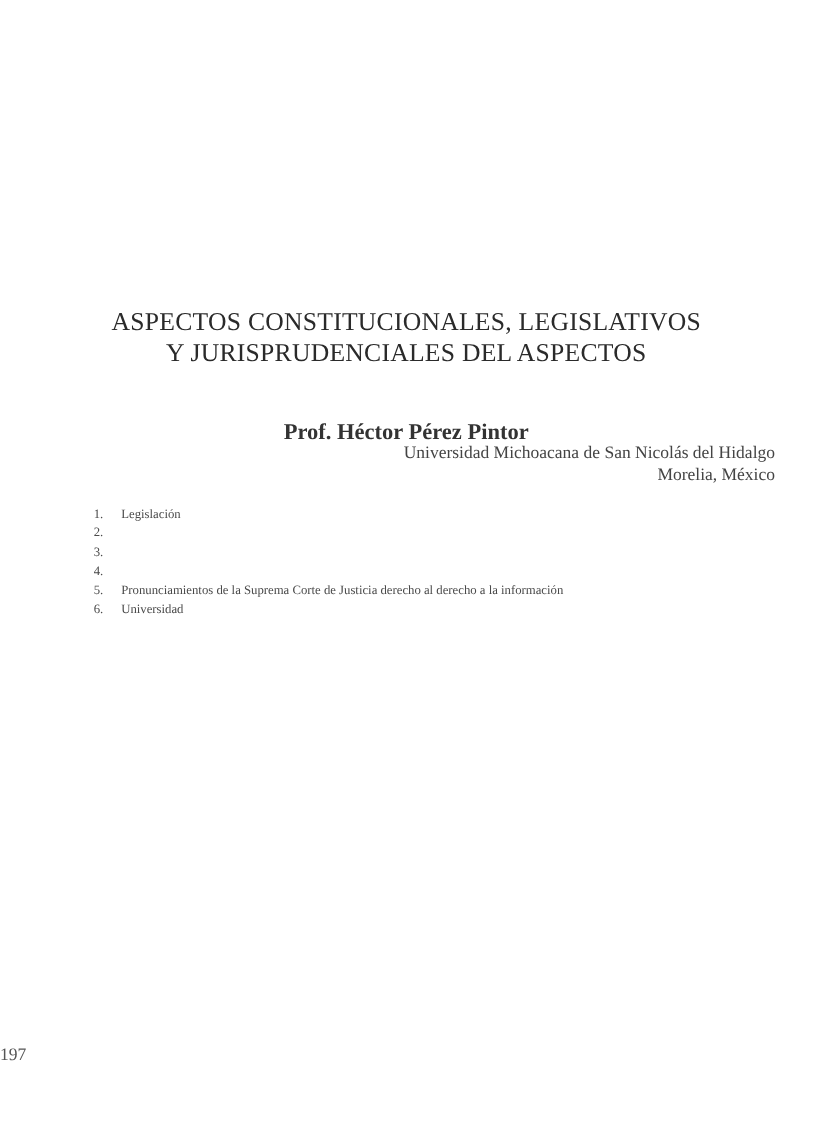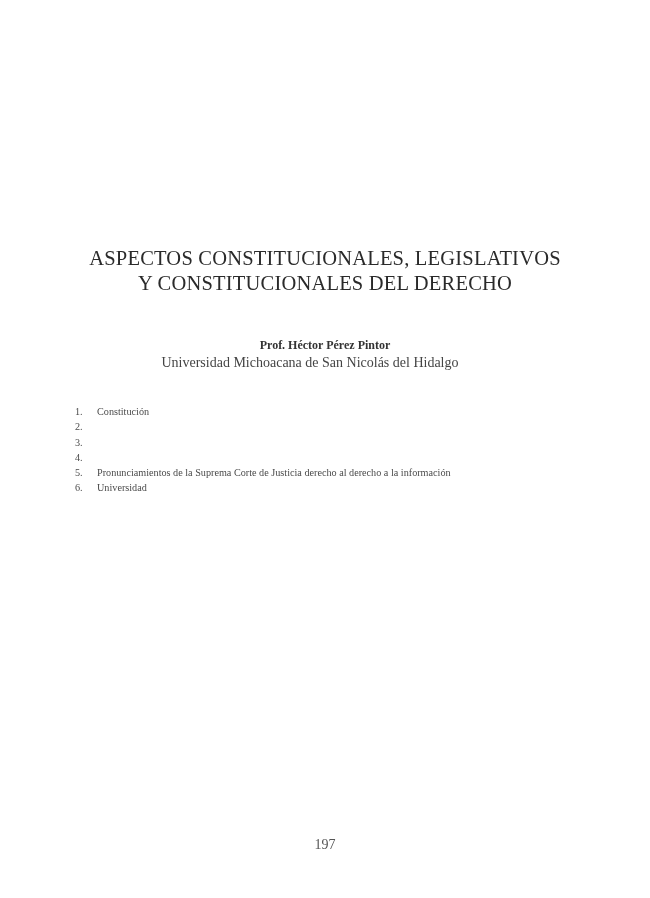--- a/index.html
+++ b/index.html
@@ -1,44 +1,45 @@
 <!DOCTYPE html>
 <html><head>
 <meta charset="utf-8">
 <style>
   html, body { margin: 0; padding: 0; background: #ffffff; }
   body { width: 650px; height: 898px; position: relative; overflow: hidden; font-family: "Liberation Serif", "DejaVu Serif", serif; color: #3a3a3a; }
   .title { position: absolute; left: 0; width: 650px; top: 246px; text-align: center; font-size: 20.5px; line-height: 25px; color: #2a2a2a; letter-spacing: 0.2px; }
   .title div { white-space: nowrap; }
-  .author { position: absolute; left: 0; width: 650px; top: 336px; text-align: center; font-size: 12px; font-weight: bold; color: #333; line-height: 18px; }
-  .affil { position: absolute; left: 0; width: 620px; top: 354px; text-align: center; font-size: 14px; color: #444; line-height: 18px; }
+  .author { position: absolute; left: 0; width: 650px; top: 336px; text-align: center; font-size: 18px; font-weight: bold; color: #333; line-height: 18px; }
+  .affil { position: absolute; left: 0; width: 620px; top: 354px; text-align: right; font-size: 14px; color: #444; line-height: 18px; }
   .affil div { white-space: nowrap; }
   .toc { position: absolute; left: 75px; top: 404px; font-size: 10.2px; color: #4a4a4a; line-height: 15.3px; margin: 0; padding: 0; list-style: none; }
   .toc li { display: flex; white-space: nowrap; }
   .toc .num { width: 22px; }
-  .pagenum { position: absolute; left: 0; width: 650px; top: 837px; text-align: center; font-size: 14px; color: #555; }
+  .pagenum { position: absolute; left: 0; width: 650px; top: 837px; font-size: 14px; color: #555; }
 </style>
 </head>
 <body>
 
 <div class="title">
   <div>ASPECTOS CONSTITUCIONALES, LEGISLATIVOS</div>
-  <div>Y CONSTITUCIONALES DEL DERECHO</div>
+  <div>Y JURISPRUDENCIALES DEL ASPECTOS</div>
 </div>
 
 <div class="author">Prof. Héctor Pérez Pintor</div>
 
 <div class="affil">
   <div>Universidad Michoacana de San Nicolás del Hidalgo</div>
+  <div>Morelia, México</div>
 </div>
 
 <ul class="toc">
   <li>
       <span class="num">1.</span>
-      <span>Constitución</span>
+      <span>Legislación</span>
     </li>
   <li>
       <span class="num">2.</span>
     </li>
   <li>
       <span class="num">3.</span>
     </li>
   <li>
       <span class="num">4.</span>
     </li>

